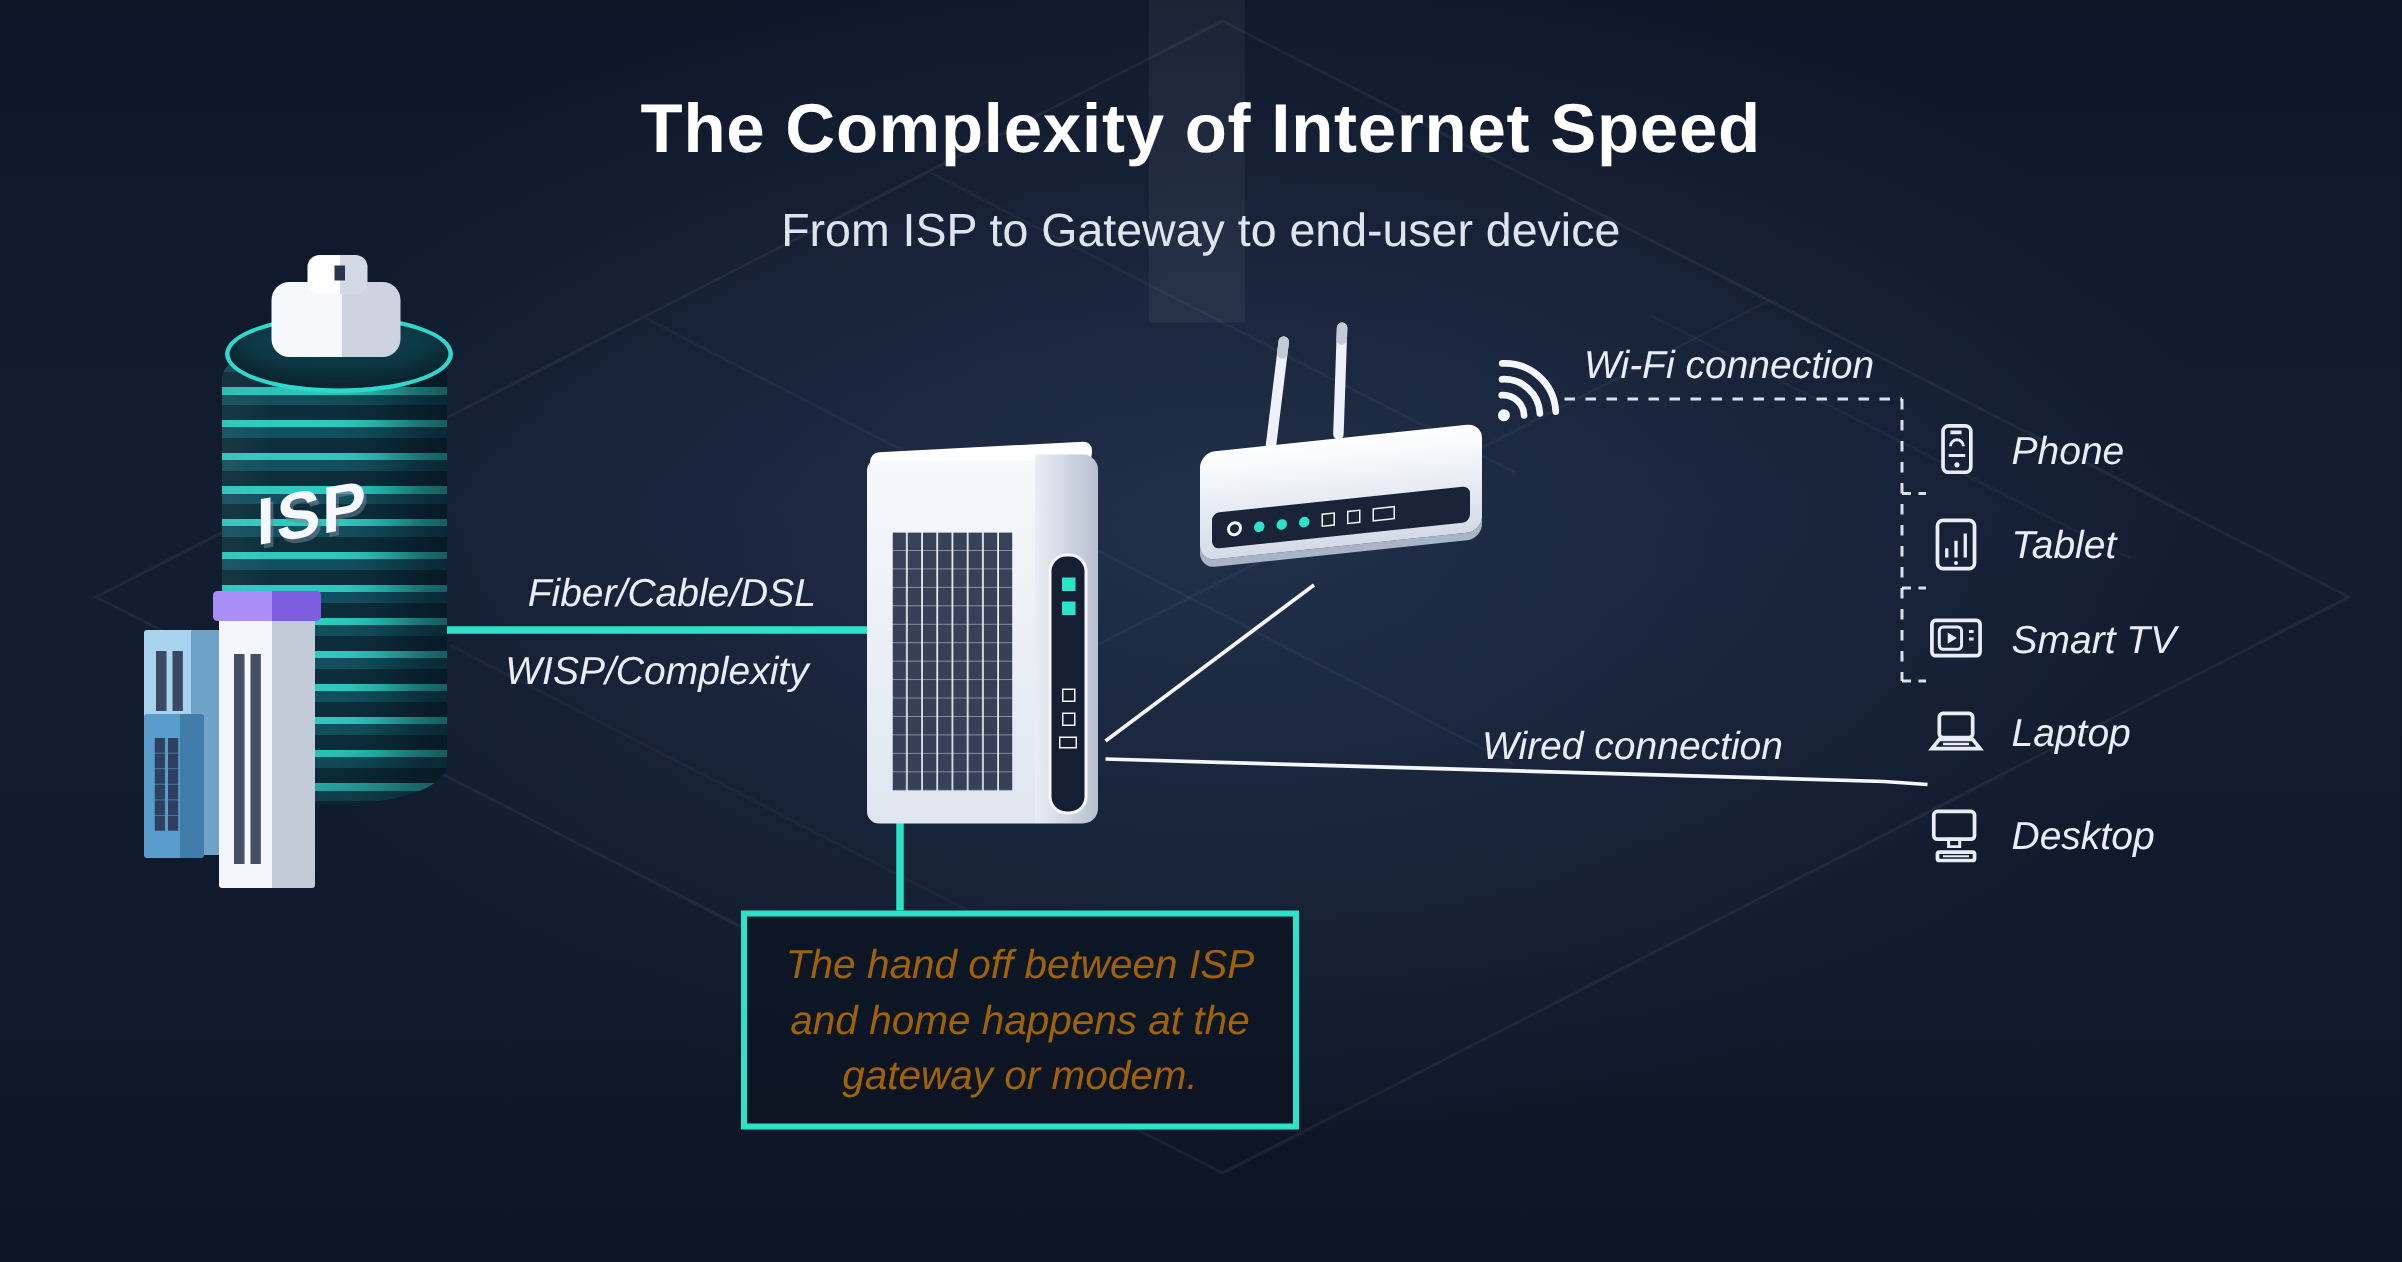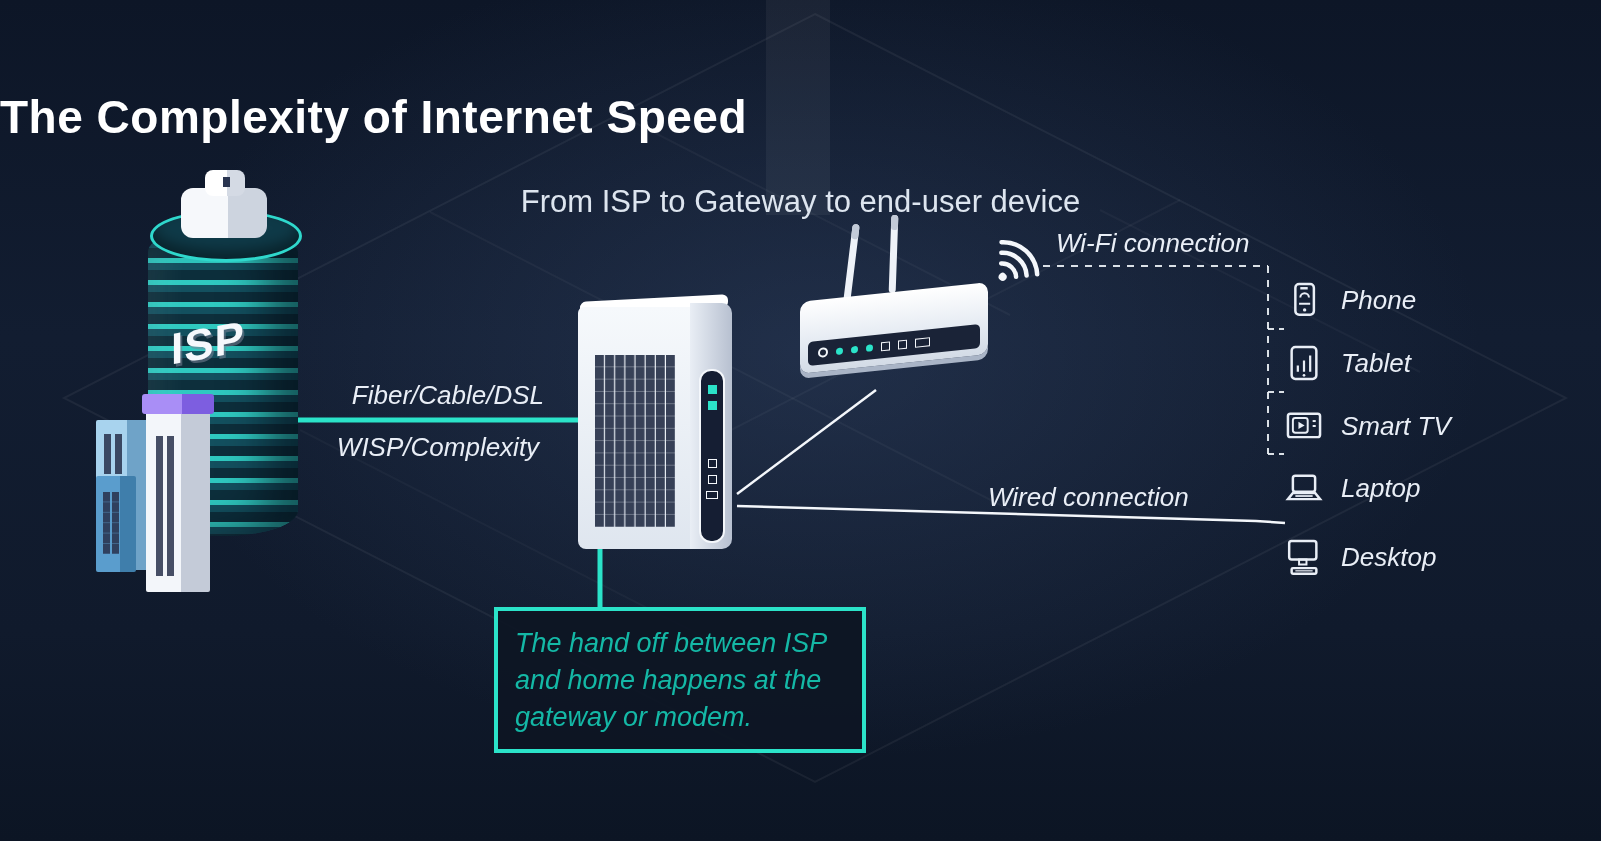--- a/index.html
+++ b/index.html
@@ -6,24 +6,24 @@
   .stage{
     position:relative;width:1601px;height:841px;overflow:hidden;
     font-family:"Liberation Sans",sans-serif;color:#fff;
     background:
       radial-gradient(950px 580px at 51% 42%, rgba(58,78,114,.38), rgba(22,32,50,0) 70%),
       linear-gradient(180deg,#0d1627 0%,#121d31 40%,#101a2c 75%,#0c1524 100%);
   }
   svg.layer{position:absolute;left:0;top:0;pointer-events:none;}
 
   
-  .title{position:absolute;top:58px;left:0;width:100%;
-    font-size:46px;font-weight:bold;letter-spacing:.5px;color:#ffffff;margin-top:32px;}
+  .title{position:absolute;top:58px;left:0;width:100%;text-align:center;
+    font-size:46px;font-weight:bold;letter-spacing:.5px;color:#ffffff;}
   .subtitle{position:absolute;top:136px;left:0;width:100%;text-align:center;
-    font-size:31px;font-weight:normal;color:#dde5ef;margin-top:48px;}
+    font-size:31px;font-weight:normal;color:#dde5ef;}
 
   
   .isp-tower{position:absolute;left:148px;top:226px;width:150px;height:310px;
     border-radius:75px/26px;
     background:repeating-linear-gradient(180deg,#0d2f3c 0 10px,#2fc9c0 10px 15px,#13505f 15px 22px);
     box-shadow:inset -32px 0 44px rgba(4,12,22,.6), inset 18px 0 28px rgba(255,255,255,.06);}
   .isp-topcap{position:absolute;left:150px;top:210px;width:146px;height:46px;border-radius:50%;
     background:#0f3a48;border:3px solid #2fd8cc;box-shadow:inset 0 -8px 14px rgba(0,0,0,.4);}
   .isp-cab{position:absolute;left:181px;top:188px;width:86px;height:50px;border-radius:12px;
     background:linear-gradient(90deg,#f6f8fb 55%,#cdd4df 55%);}
@@ -73,21 +73,21 @@
   .modem-panel .light{width:9px;height:9px;background:#2be3c9;margin:7px auto 0;}
   .modem-panel .light:first-child{margin-top:14px;}
   .modem-panel .gap{height:42px;}
   .modem-panel .port{width:9px;height:9px;border:1.5px solid #f4f7fb;margin:7px auto 0;box-sizing:border-box;}
   .modem-panel .port-wide{width:12px;height:8px;border:1.5px solid #f4f7fb;margin:7px auto 0;box-sizing:border-box;}
 
   
   .callout{position:absolute;left:494px;top:607px;width:372px;height:146px;box-sizing:border-box;
     border:4px solid #2be3c9;background:rgba(13,21,36,.93);
     display:flex;align-items:center;justify-content:center;}
-  .callout-text{width:330px;text-align:left;font-style:italic;font-size:27px;line-height:37px;color:#14b8a6;}
+  .callout-text{width:330px;text-align:center;font-style:italic;font-size:27px;line-height:37px;color:#a16207;}
 
   
   .router{position:absolute;left:790px;top:212px;width:260px;height:190px;}
   .ant{position:absolute;width:7px;height:78px;background:#eef2f8;border-radius:4px;}
   .ant::after{content:'';position:absolute;top:0;left:0;width:7px;height:15px;background:#c2cad8;border-radius:4px;}
   .ant1{left:58px;top:12px;transform:rotate(7deg);}
   .ant2{left:100px;top:3px;transform:rotate(2deg);}
   .router-body{position:absolute;left:10px;top:80px;width:188px;height:72px;transform:skewY(-6deg);
     background:linear-gradient(180deg,#ffffff,#e4eaf2 60%,#d3dbe6);border-radius:10px;
     box-shadow:0 5px 0 #a9b4c6;}

